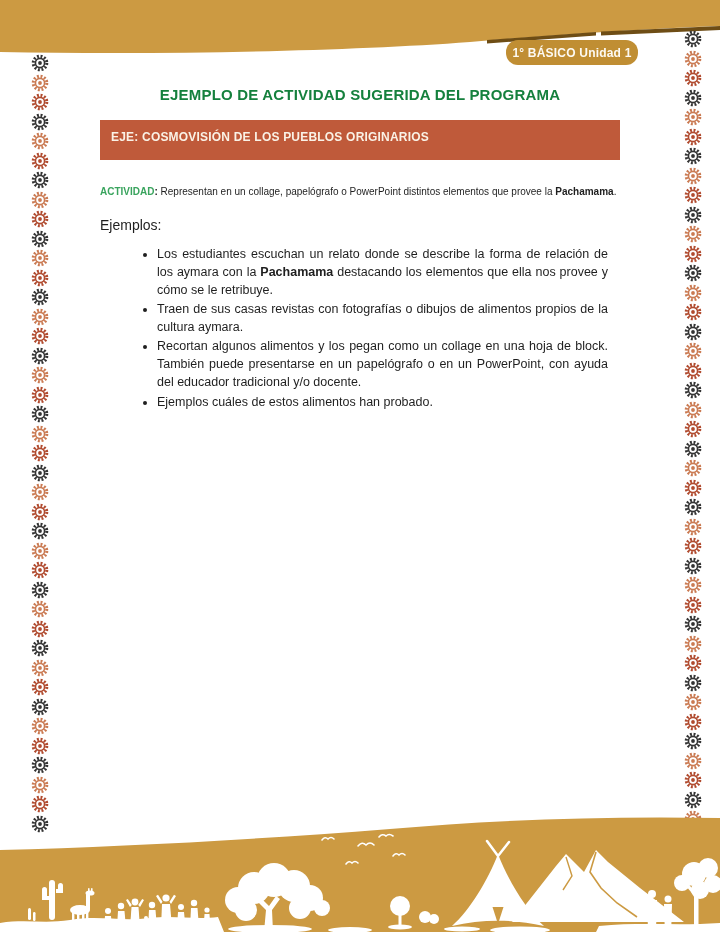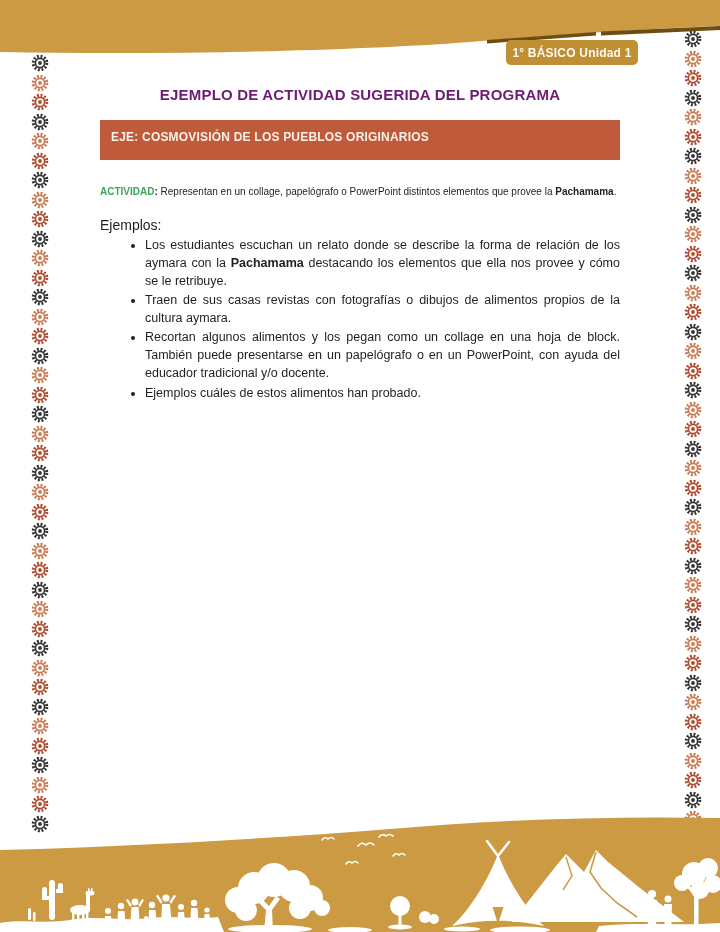--- a/index.html
+++ b/index.html
@@ -5,48 +5,48 @@
   html,body{margin:0;padding:0;background:#e9e9e9;}
   .page{
     position:relative;width:720px;height:932px;margin:0 auto;
     background:#ffffff;overflow:hidden;
     font-family:"Liberation Sans",sans-serif;color:var(--text-dark,#1f1f1f);
   }
   
   .header-band{position:absolute;top:0;left:0;width:720px;height:70px;}
   .unit-badge{
     position:absolute;top:40px;left:506px;width:132px;height:25px;
-    background:var(--badge-tan);border-radius:5px;
+    background:var(--badge-tan);border-radius:12px;
     color:#fdfaf3;font-size:12px;font-weight:700;
     display:flex;align-items:center;justify-content:center;letter-spacing:.2px;
   }
   
   .gear-chain{position:absolute;display:flex;flex-direction:column;gap:1.5px;width:18px;}
   .gear-chain.left{left:31px;top:54px;}
   .gear-chain.right{left:684px;top:30px;}
   .gear-chain svg{display:block;}
   
   .content{position:absolute;left:100px;top:86px;width:520px;}
   .page-title{
     margin:0 0 17px;font-size:15px;font-weight:700;text-align:center;
-    color:#701a75;letter-spacing:.2px;
+    color:#15803d;letter-spacing:.2px;
   }
   .eje-banner{
     height:40px;box-sizing:border-box;background:var(--banner-red);
     padding:7px 11px 0;margin-bottom:25px;
   }
   .eje-banner span{color:#faf2e6;font-size:12px;font-weight:700;letter-spacing:.2px;}
   .activity{
     margin:0 0 17px;font-size:10px;line-height:1.45;text-align:justify;
     padding-left:67px;text-indent:-67px;
   }
   .green-bold{color:var(--activity-green);font-weight:700;}
   .bold{font-weight:700;}
   .examples-heading{margin:0 0 3px;font-size:14px;font-weight:400;}
-  .examples-list{margin:0;padding-left:45px;}
+  .examples-list{margin:12px;padding-left:45px;}
   .examples-list li{
     font-size:12.5px;line-height:1.45;text-align:justify;margin-bottom:1px;
   }
   
   .footer-art{position:absolute;left:0;bottom:0;width:720px;height:122px;}
 </style>
 </head>
 <body>
 
 <div class="page">

